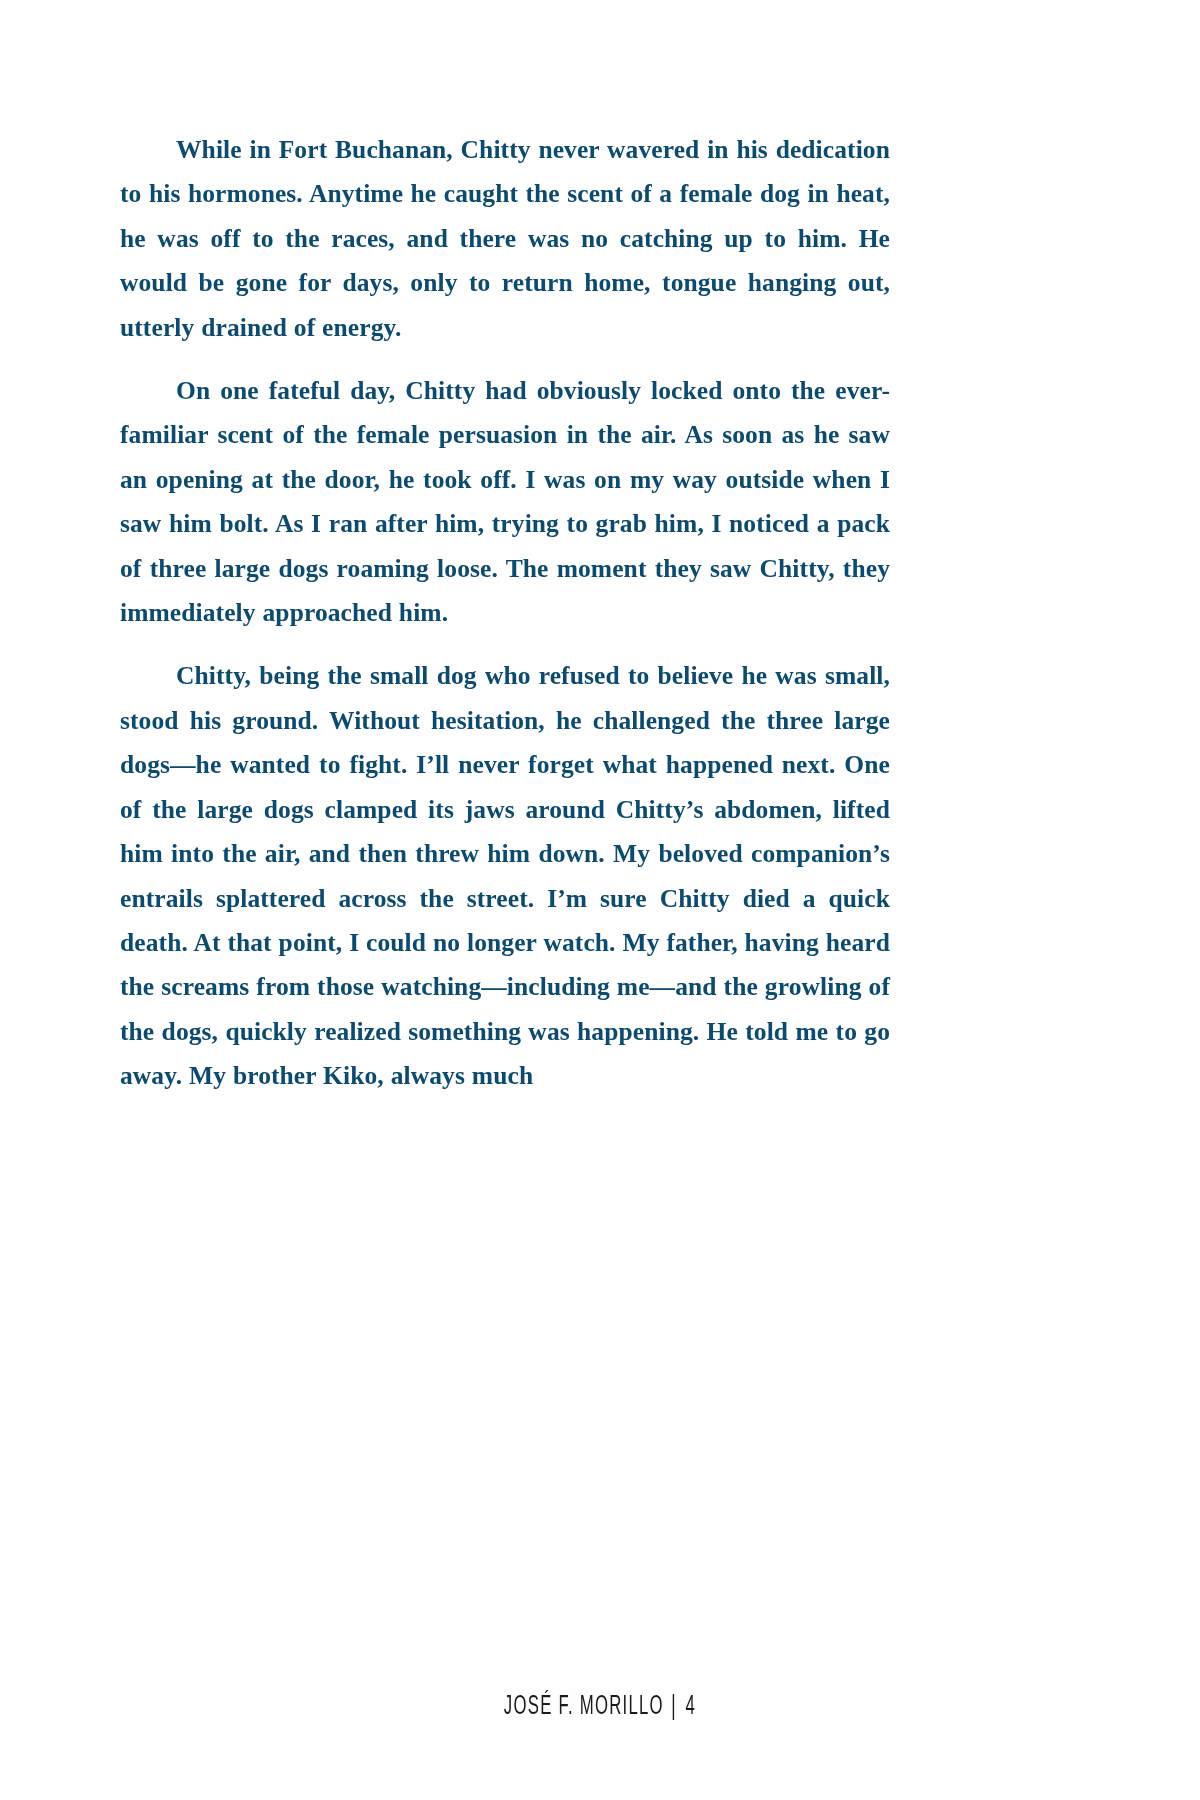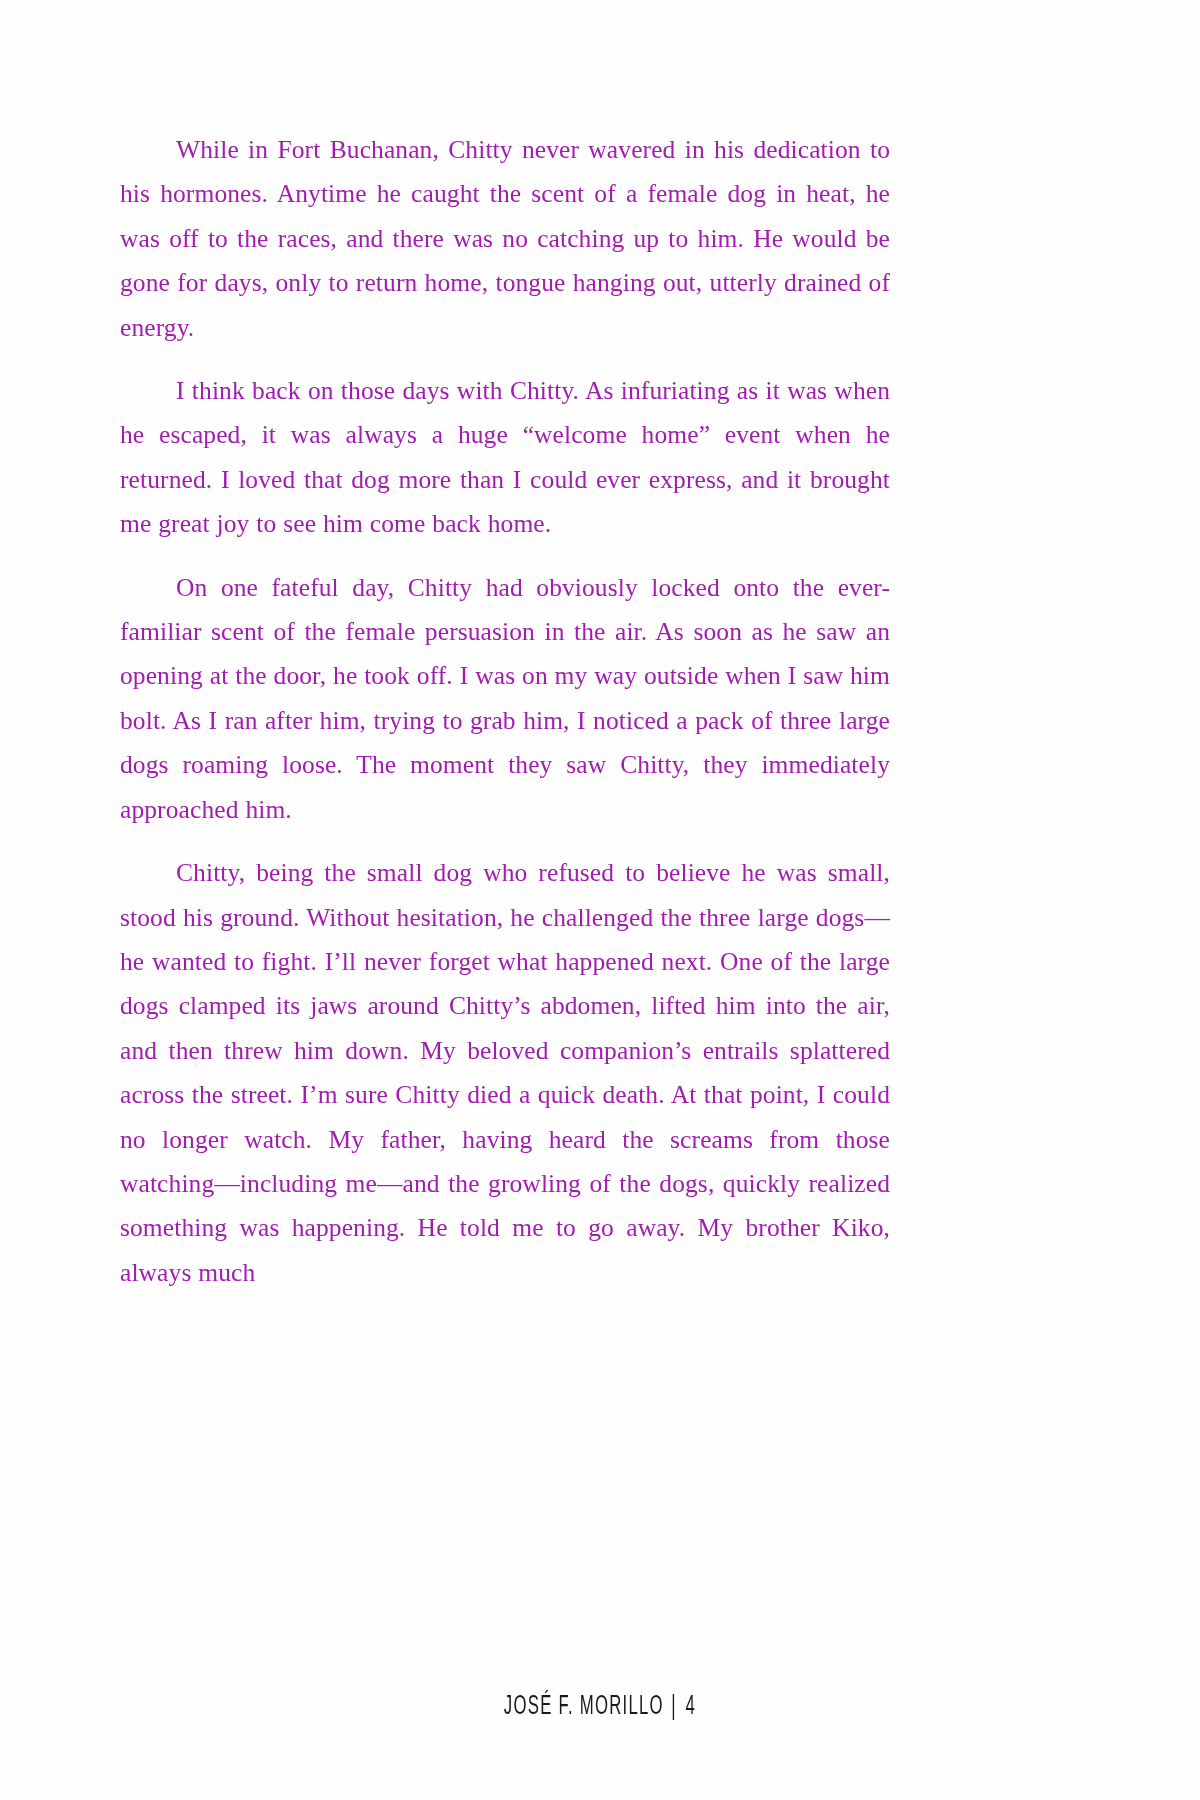--- a/index.html
+++ b/index.html
@@ -28,23 +28,24 @@
     top: 128px;
     width: 770px;
   }
 
   .para {
     margin: 0 0 19px 0;
     text-indent: 56px;
     text-align: justify;
     font-size: 25.5px;
     line-height: 44.4px;
-    color: #a21caf;
+    color: #0c4a6e;
     letter-spacing: 0.1px;
     word-spacing: 0.4px;
+    font-weight: bold;
     -webkit-font-smoothing: antialiased;
   }
 
   .para:last-child {
     margin-bottom: 0;
   }
 
   
   .para.tight {
     text-align: justify;
@@ -72,21 +73,20 @@
     padding-left: 2px;
   }
 </style>
 </head>
 <body>
 
 <div class="page">
 
   <div class="content">
     <p class="para">While in Fort Buchanan, Chitty never wavered in his dedication to his hormones. Anytime he caught the scent of a female dog in heat, he was off to the races, and there was no catching up to him. He would be gone for days, only to return home, tongue hanging out, utterly drained of energy.</p>
-    <p class="para">I think back on those days with Chitty. As infuriating as it was when he escaped, it was always a huge “welcome home” event when he returned. I loved that dog more than I could ever express, and it brought me great joy to see him come back home.</p>
     <p class="para">On one fateful day, Chitty had obviously locked onto the ever-familiar scent of the female persuasion in the air. As soon as he saw an opening at the door, he took off. I was on my way outside when I saw him bolt. As I ran after him, trying to grab him, I noticed a pack of three large dogs roaming loose. The moment they saw Chitty, they immediately approached him.</p>
     <p class="para tight">Chitty, being the small dog who refused to believe he was small, stood his ground. Without hesitation, he challenged the three large dogs—he wanted to fight. I’ll never forget what happened next. One of the large dogs clamped its jaws around Chitty’s abdomen, lifted him into the air, and then threw him down. My beloved companion’s entrails splattered across the street. I’m sure Chitty died a quick death. At that point, I could no longer watch. My father, having heard the screams from those watching—including me—and the growling of the dogs, quickly realized something was happening. He told me to go away. My brother Kiko, always much</p>
   </div>
 
   <div class="footer">
     <span>JOSÉ F. MORILLO</span><span class="sep">|</span><span class="pagenum">4</span>
   </div>
 
 </div>
 

